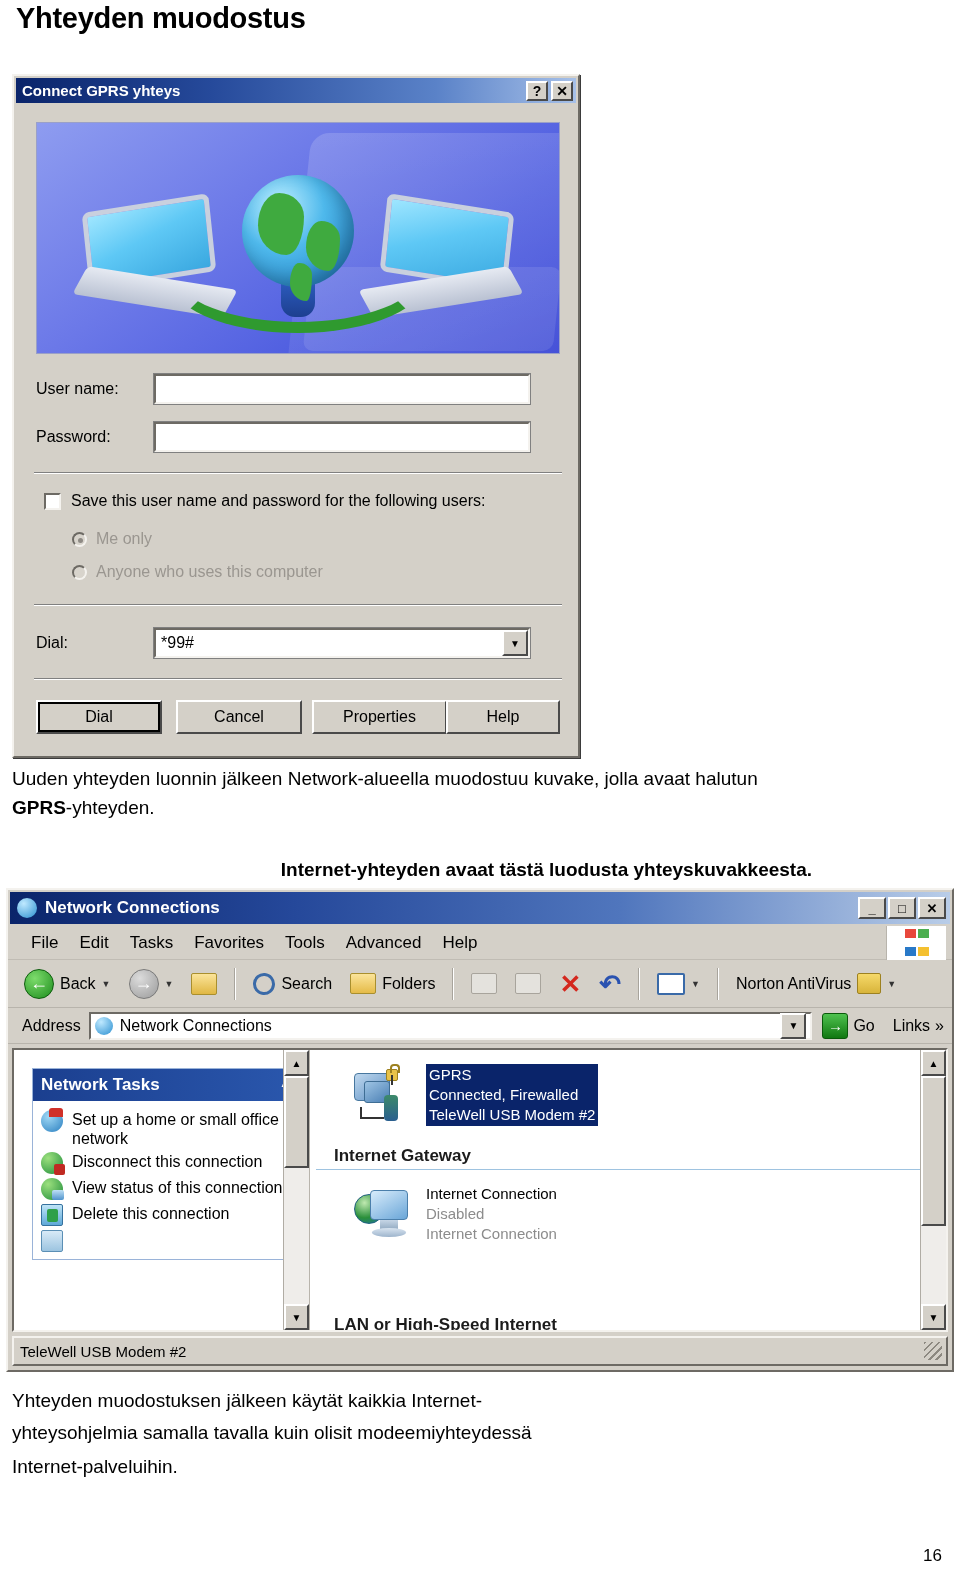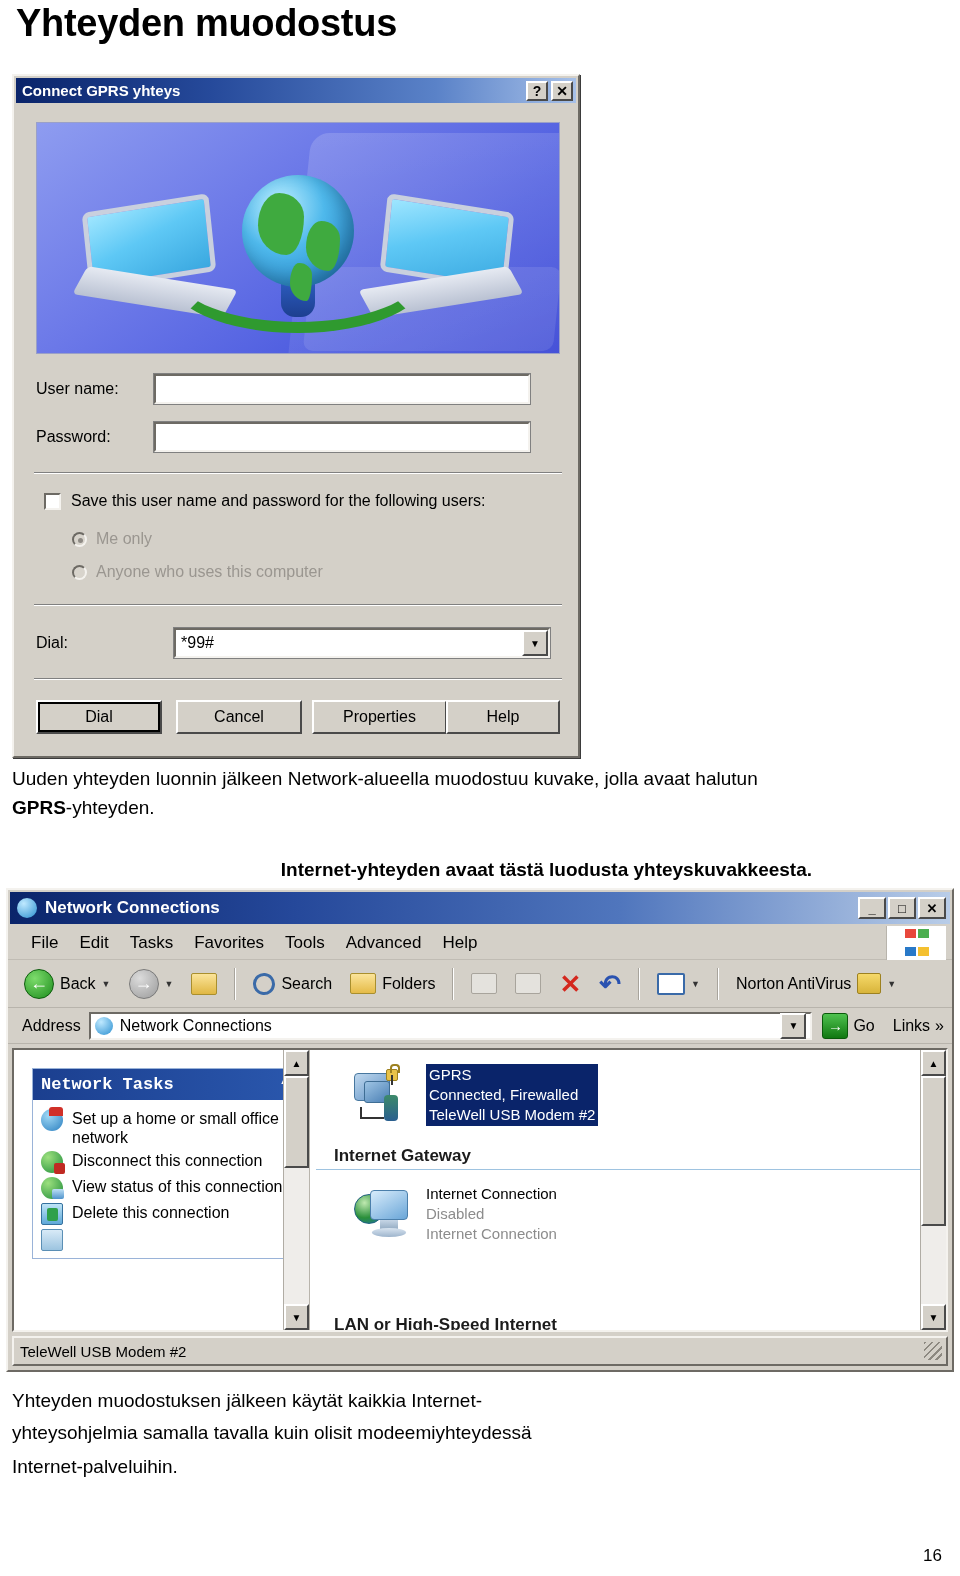--- a/index.html
+++ b/index.html
@@ -9,21 +9,21 @@
     background:#ffffff;
     font-family:"Liberation Sans", sans-serif;
     color:#000;
     position:relative;
     overflow:hidden;
   }
 
   
   .doc-title{
     position:absolute; left:16px; top:2px;
-    font-size:38px; font-weight:bold; letter-spacing:-0.3px;
+    font-size:29px; font-weight:bold; letter-spacing:-0.3px;
     color:#000;
   }
   .para{
     position:absolute; left:12px;
     font-size:19px; line-height:29px; color:#000;
   }
   .para.bold{ font-weight:bold; }
   .page-number{
     position:absolute; right:18px; bottom:10px;
     font-size:17px; color:#000;
@@ -257,21 +257,21 @@
     width:296px; background:#fff; position:relative;
     border-right:1px solid #b8b4ac; overflow:hidden;
   }
   .tasks-panel{
     position:absolute; left:18px; top:18px; right:10px;
     border:1px solid #9ab3d8; background:#fff;
   }
   .tasks-header{
     background:linear-gradient(to right,#1b3f8f,#2a57ad);
     color:#fff; font-size:17px; font-weight:bold;
-    padding:6px 8px; display:flex; align-items:center; justify-content:space-between;font-family:Liberation Mono, monospace;
+    padding:6px 8px; display:flex; align-items:center; justify-content:space-between;
   }
   .chev{ font-size:15px; font-weight:bold; }
   .task-list{ padding:7px 6px 5px 6px; }
   .task-item{
     display:flex; gap:9px; align-items:flex-start;
     padding:2px 2px; font-size:16px; line-height:19px; color:#000;
   }
   .task-icon{ width:22px; height:22px; flex:0 0 22px; border-radius:2px; position:relative; }
   .ic-new{ background:linear-gradient(135deg,#f7e9a0,#d8b84a); border:1px solid #a98f2e; }
   .ic-new:after{ content:""; position:absolute; left:4px; top:4px; width:13px; height:13px;
@@ -439,21 +439,21 @@
     <div class="radio-label">Me only</div>
   </div>
 
   <div class="radio-row" style="left:58px; top:487px;">
     <div class="radio"></div>
     <div class="radio-label">Anyone who uses this computer</div>
   </div>
 
   <div class="groove" style="left:20px; top:528px; width:528px;"></div>
 
-  <div class="fld-row" style="left:22px; top:552px; width:524px;gap:20px;">
+  <div class="fld-row" style="left:22px; top:552px; width:524px;">
     <div class="fld-label">Dial:</div>
     <div class="txtbox" style="width:376px; padding-right:0;">
       <span>*99#</span>
       <span class="combo-arrow">▼</span>
     </div>
   </div>
 
   <div class="groove" style="left:20px; top:602px; width:528px;"></div>
 
   <div class="dlg-btn default" style="left:22px; top:624px; width:126px;">Dial</div>

